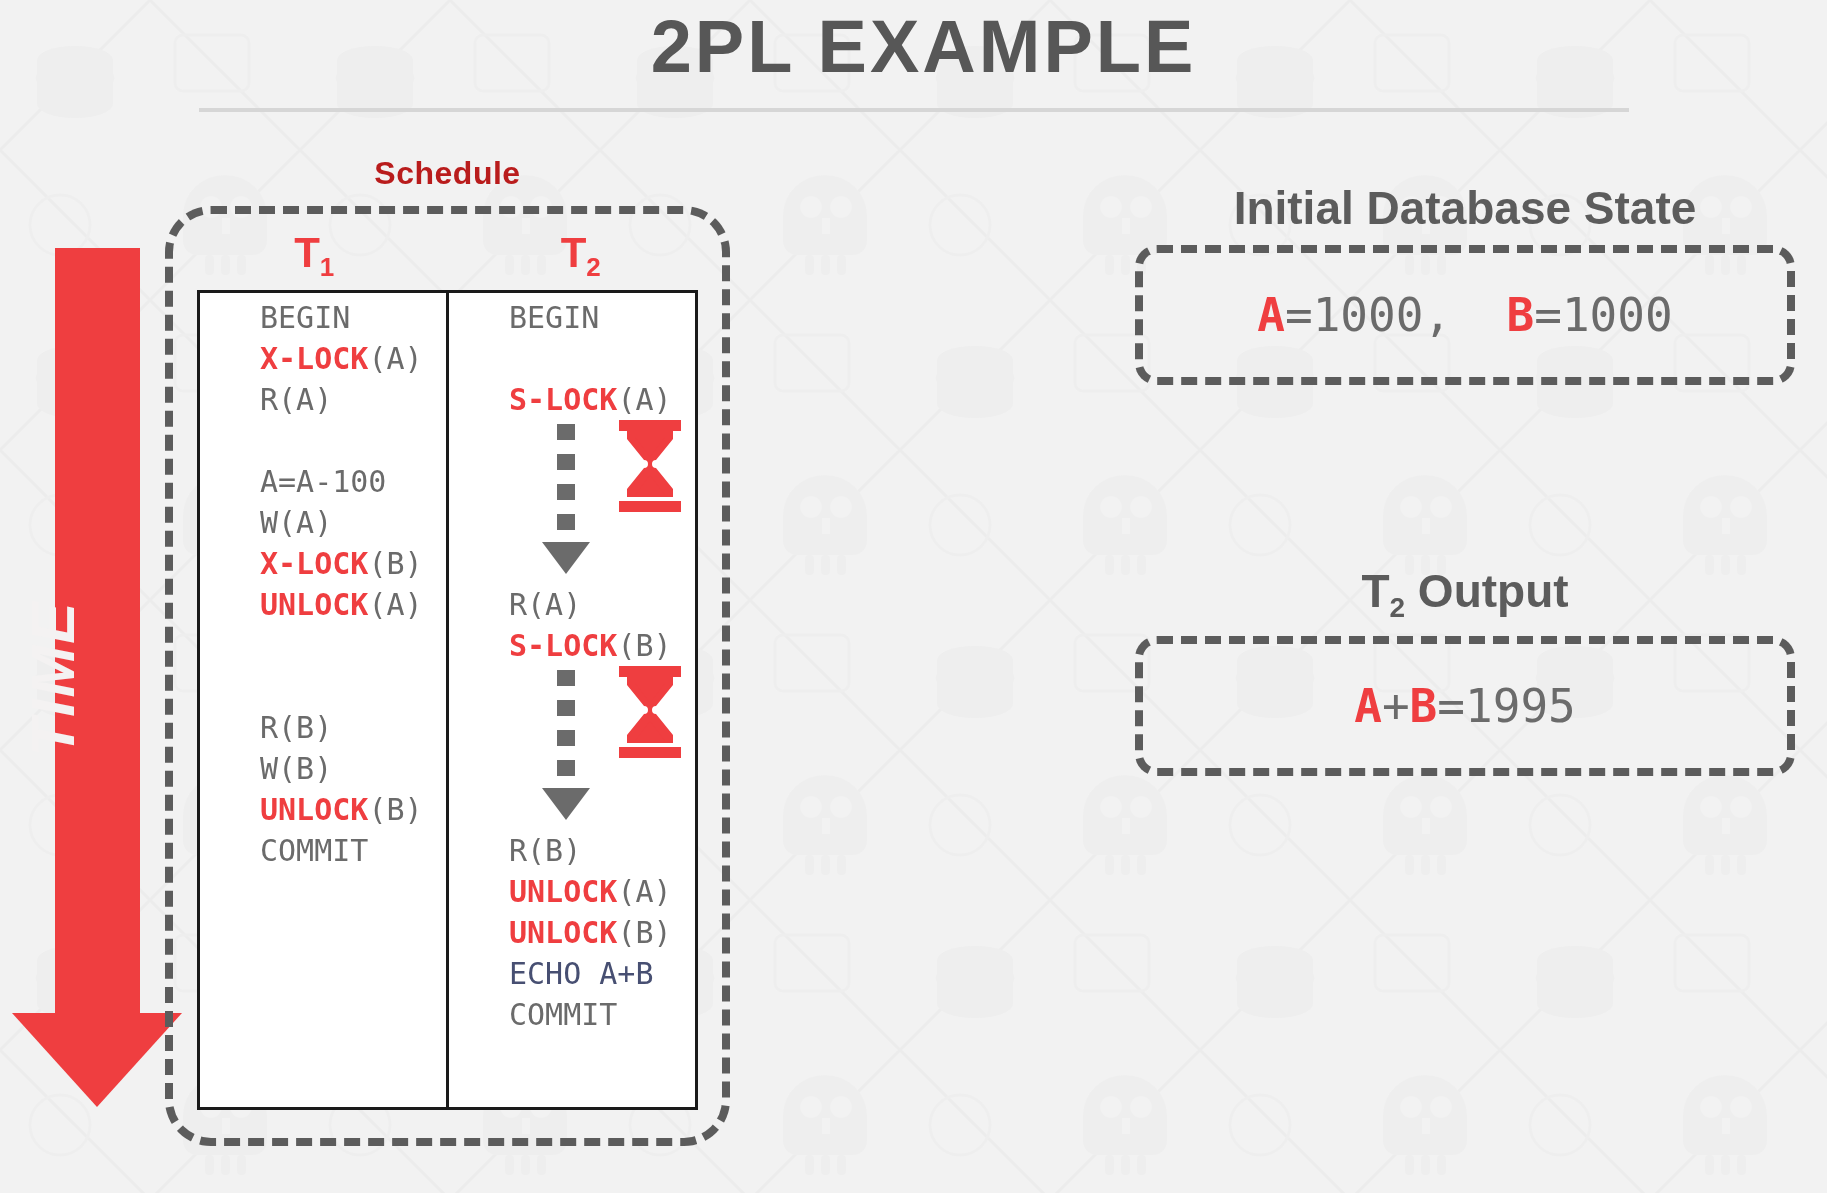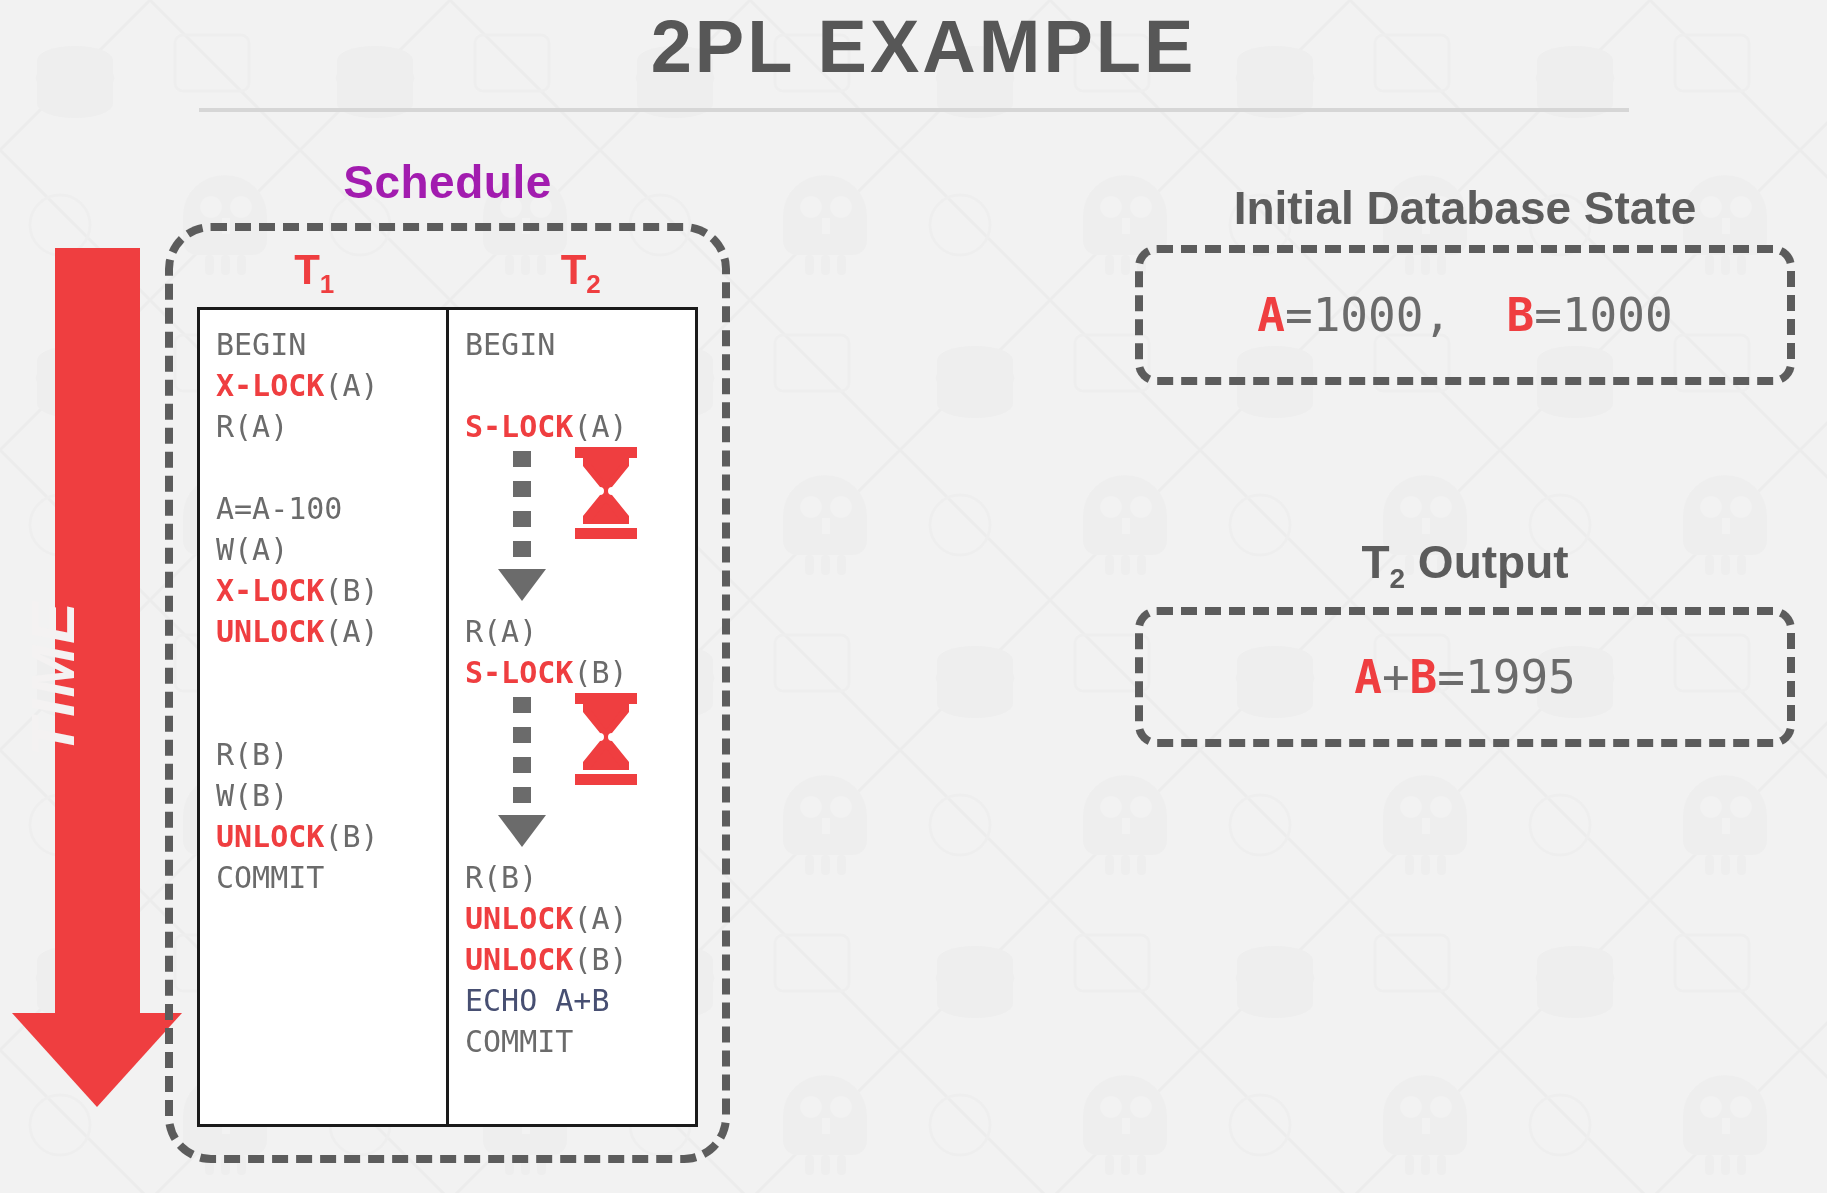--- a/index.html
+++ b/index.html
@@ -89,23 +89,23 @@
 
   
   #schedule-section {
     position: absolute;
     left: 165px;
     top: 155px;
     width: 565px;
   }
   #schedule-heading {
     text-align: center;
-    font-size: 46px;
-    font-weight: bold;
-    color: #a21caf;
+    font-size: 32px;
+    font-weight: bold;
+    color: #b91c1c;
     margin: 0 0 14px 0;
     letter-spacing: 0.5px;
   }
   #schedule-dashed-box {
     position: relative;
     border: 8px dashed #5c5c5c;
     border-radius: 46px;
     padding: 18px 24px 34px 24px;
     box-sizing: border-box;
     width: 565px;
@@ -130,23 +130,24 @@
   }
   #schedule-table {
     display: flex;
     background: #ffffff;
     border: 3px solid #1a1a1a;
     height: 820px;
     box-sizing: border-box;
   }
   .txn-col {
     flex: 1;
-    padding: 14px 0 0 16px;
+    padding: 4px 0 0 16px;
     box-sizing: border-box;
     position: relative;
+    margin-left: 44px;
   }
   #txn-col-1 {
     border-right: 3px solid #1a1a1a;
   }
   .code-line {
     font-family: "DejaVu Sans Mono", monospace;
     font-size: 30px;
     line-height: 41px;
     color: #6b6b6b;
     white-space: pre;
@@ -192,21 +193,21 @@
     height: 92px;
   }
 
   
   .right-panel {
     position: absolute;
     width: 660px;
     left: 1135px;
   }
   #panel-initial-state { top: 185px; }
-  #panel-t2-output    { top: 539px; }
+  #panel-t2-output    { top: 568px; }
 
   .panel-heading {
     text-align: center;
     font-size: 46px;
     font-weight: bold;
     color: #5c5c5c;
     margin: 0 0 14px 0;
     line-height: 1;
   }
   .panel-heading sub {

